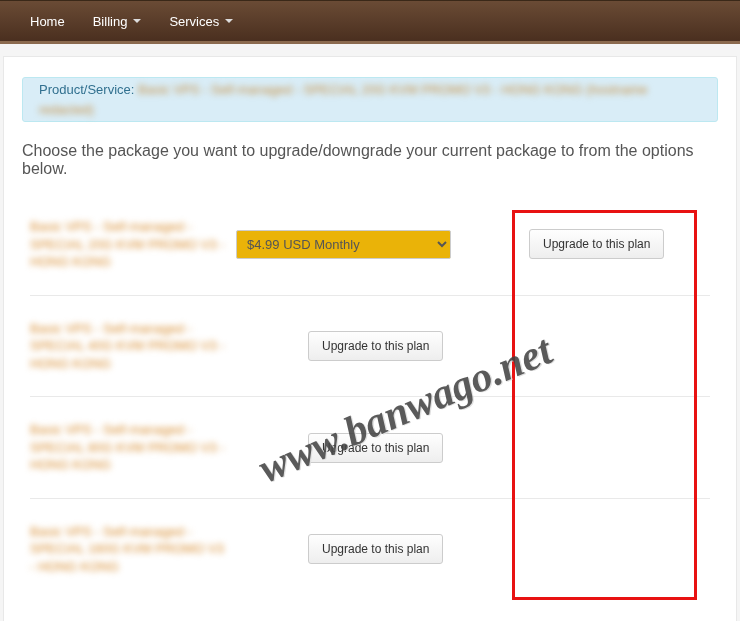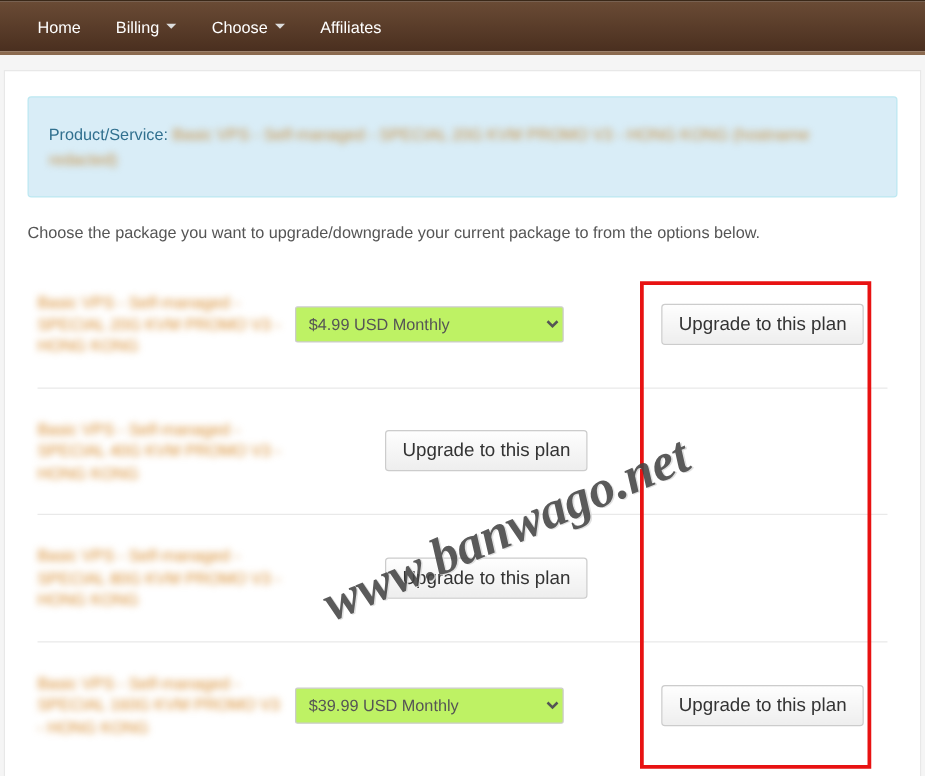--- a/index.html
+++ b/index.html
@@ -32,31 +32,31 @@
   .content-wrap {
     background: #fff;
     margin: 12px 3px 0 3px;
     padding: 20px 18px;
     border: 1px solid #e8e8e8;
   }
   .info-box {
     background: #d9edf7;
     border: 1px solid #bce8f1;
     color: #3a87ad;
-    padding: 20px 16px;
+    padding: 2px 16px;
     border-radius: 3px;
     margin-bottom: 20px;
     line-height: 1.5;
     font-size: 13px;
   }
   .info-box .label { color: #31708f; }
   .instructions {
     color: #555;
     margin: 6px 0 16px 0;
-    font-size: 13px;
+    font-size: 16px;
   }
   .plan-table {
     position: relative;
     padding: 0 8px 8px 8px;
   }
   .plan-row {
     display: flex;
     align-items: center;
     padding: 24px 0;
     border-bottom: 1px solid #e9e9e9;
@@ -70,29 +70,29 @@
     user-select: none;
   }
   .plan-select { width: 215px; margin-left: 6px; }
   .plan-select select {
     width: 100%;
     padding: 5px 6px;
     border: 1px solid #ccc;
     border-radius: 2px;
     font-size: 13px;
     color: #555;
-    background: #bef264;
+    background: #eab308;
   }
   .plan-action { margin-left: 78px; }
   .upgrade-btn {
     background: linear-gradient(#fefefe,#eeeeee);
     border: 1px solid #ccc;
     border-radius: 3px;
     padding: 7px 13px;
-    font-size: 15px;
+    font-size: 12px;
     color: #333;
     cursor: pointer;
   }
   .highlight-box {
     position: absolute;
     top: 16px;
     left: 490px;
     width: 185px;
     height: 390px;
     border: 3px solid #e81212;
@@ -119,25 +119,22 @@
 
 <div class="navbar">
   <div class="nav-item">
     <span>Home</span>
   </div>
   <div class="nav-item">
     <span>Billing</span>
     <span class="caret"></span>
   </div>
   <div class="nav-item">
-    <span>Choose</span>
+    <span>Services</span>
     <span class="caret"></span>
-  </div>
-  <div class="nav-item">
-    <span>Affiliates</span>
   </div>
 </div>
 
 <div class="content-wrap">
 
   <div class="info-box">
     <span class="label">Product/Service:</span>
     <span style="filter:blur(3px);color:#c79045;">Basic VPS - Self-managed - SPECIAL 20G KVM PROMO V3 - HONG KONG (hostname redacted)</span>
   </div>
 
@@ -164,23 +161,20 @@
 
     <div class="plan-row">
       <div class="plan-name">Basic VPS - Self-managed - SPECIAL 80G KVM PROMO V3 - HONG KONG</div>
       <div class="plan-action">
         <button class="upgrade-btn">Upgrade to this plan</button>
       </div>
     </div>
 
     <div class="plan-row" style="border-bottom:none;">
       <div class="plan-name">Basic VPS - Self-managed - SPECIAL 160G KVM PROMO V3 - HONG KONG</div>
-      <div class="plan-select">
-        <select><option>$39.99 USD Monthly</option></select>
-      </div>
       <div class="plan-action">
         <button class="upgrade-btn">Upgrade to this plan</button>
       </div>
     </div>
 
     <div class="highlight-box"></div>
     <div class="watermark">www.banwago.net</div>
   </div>
 
 </div>

